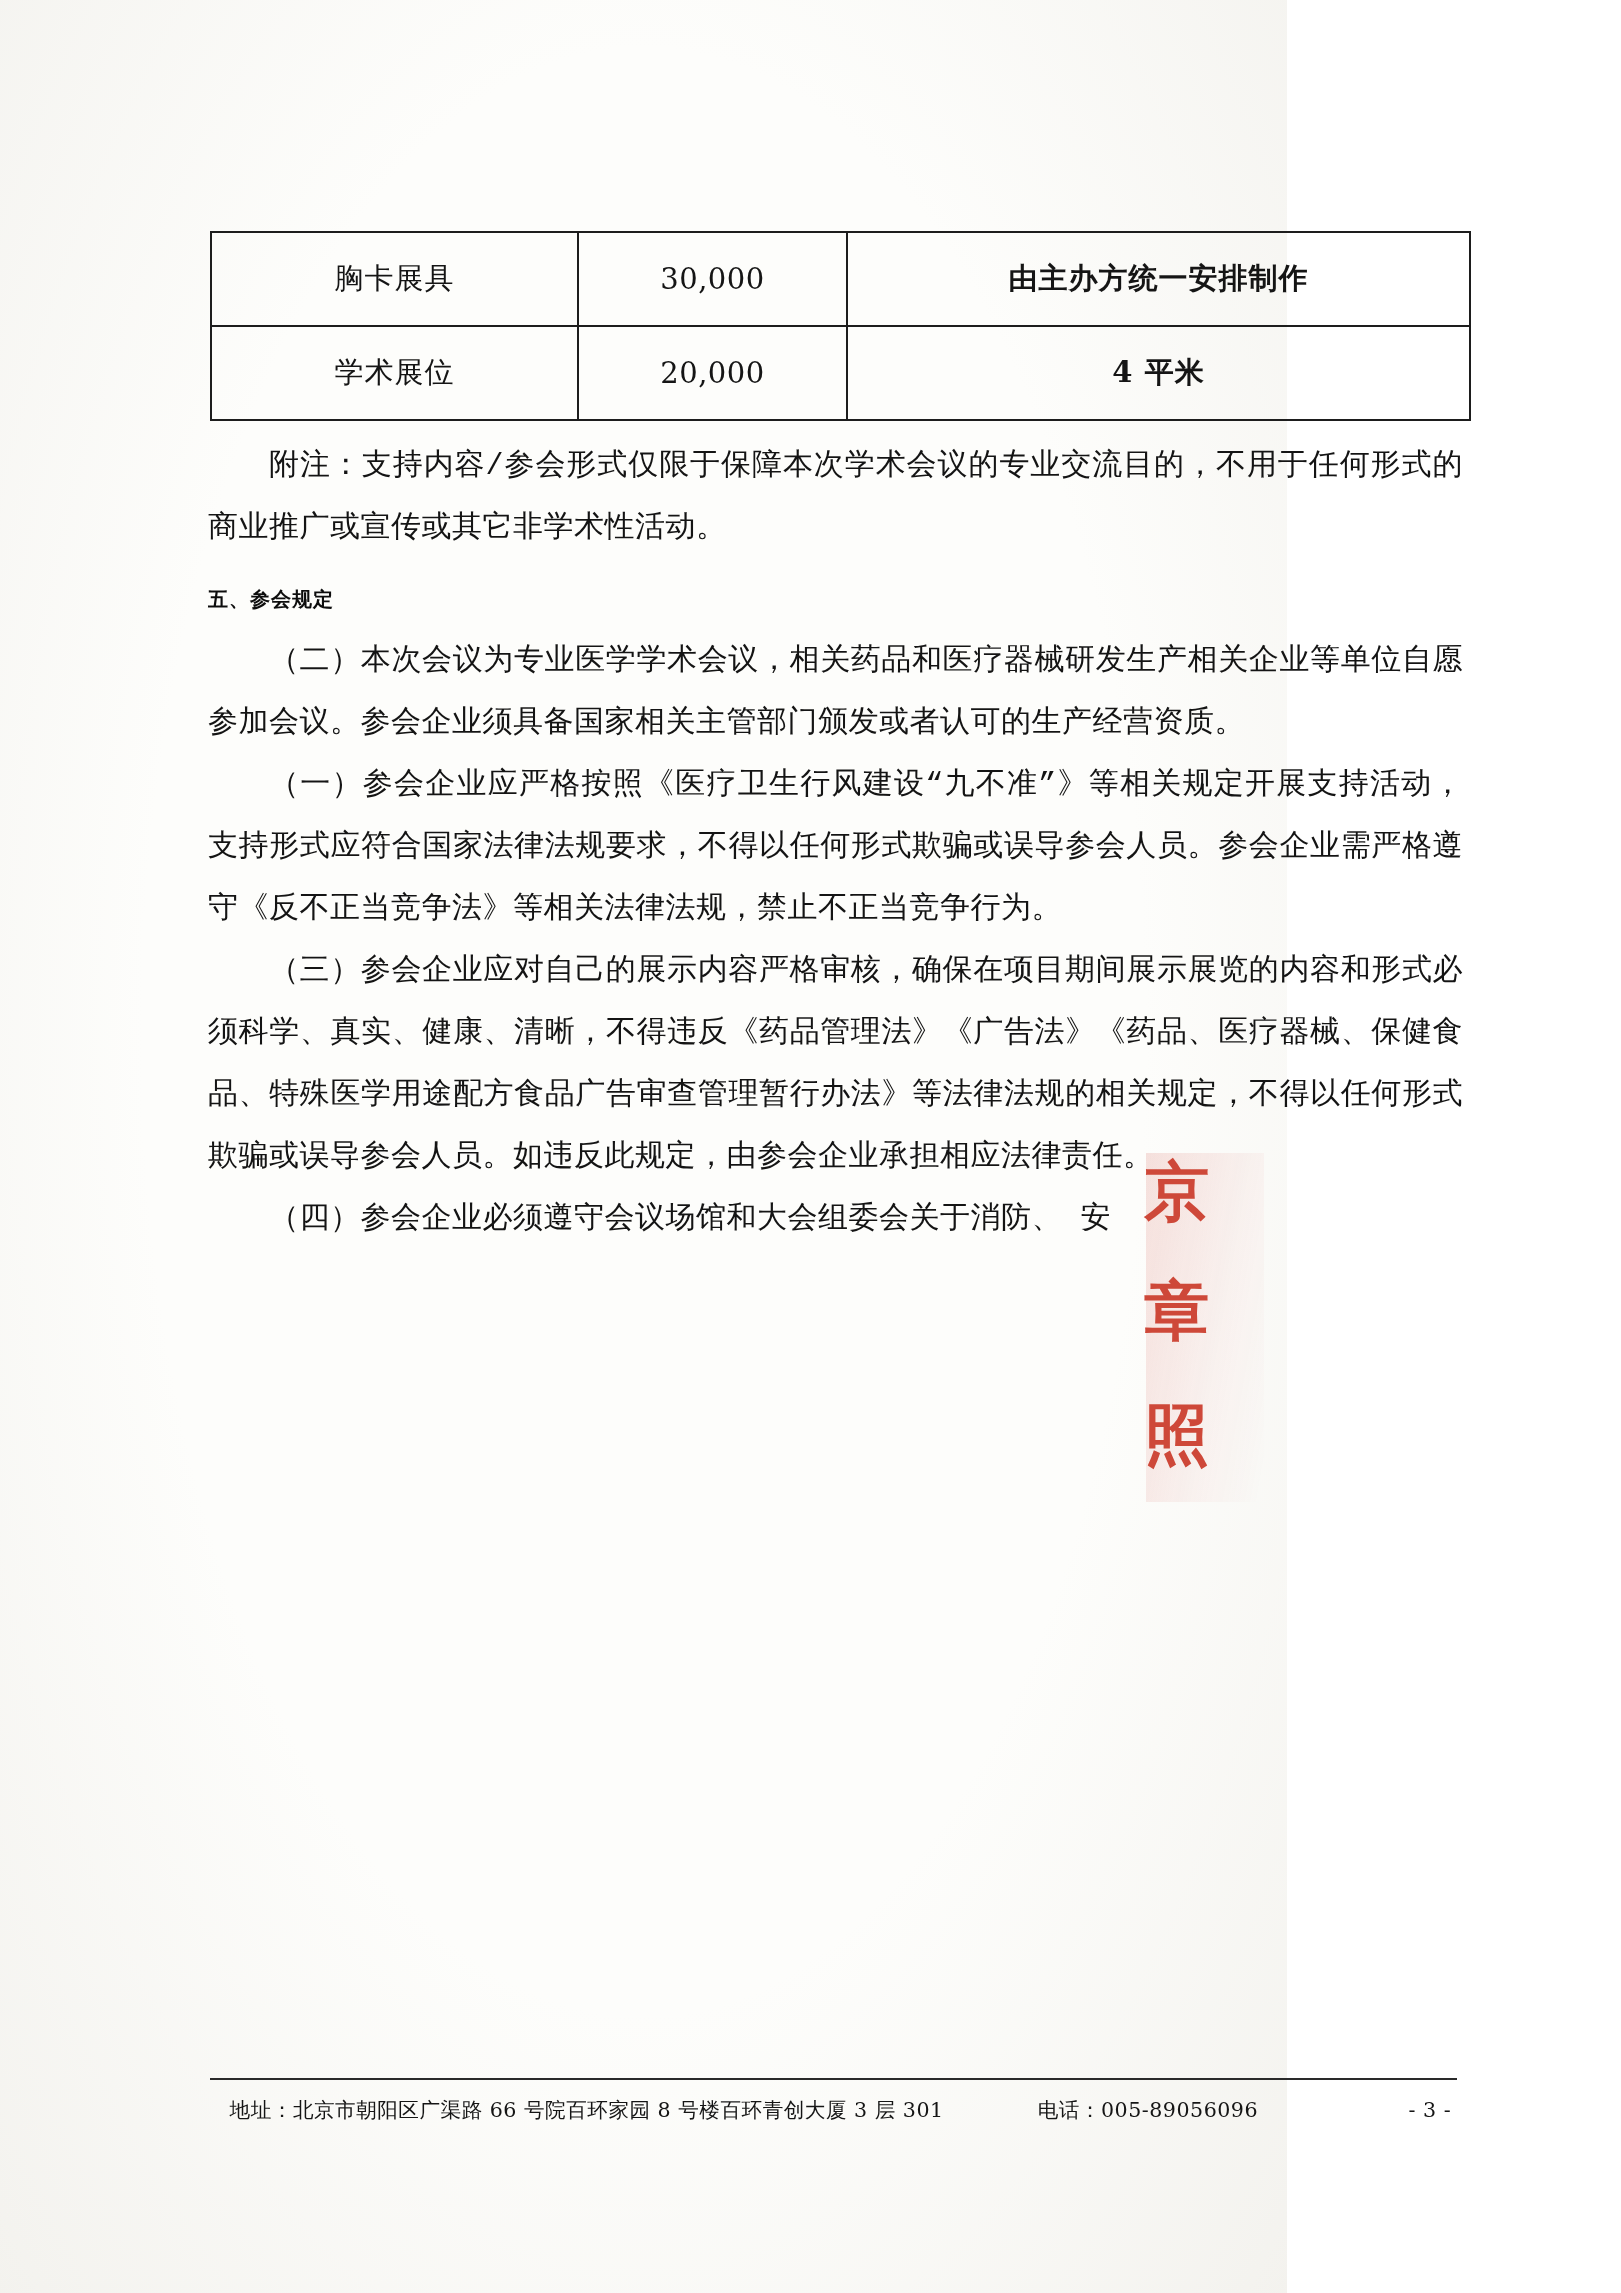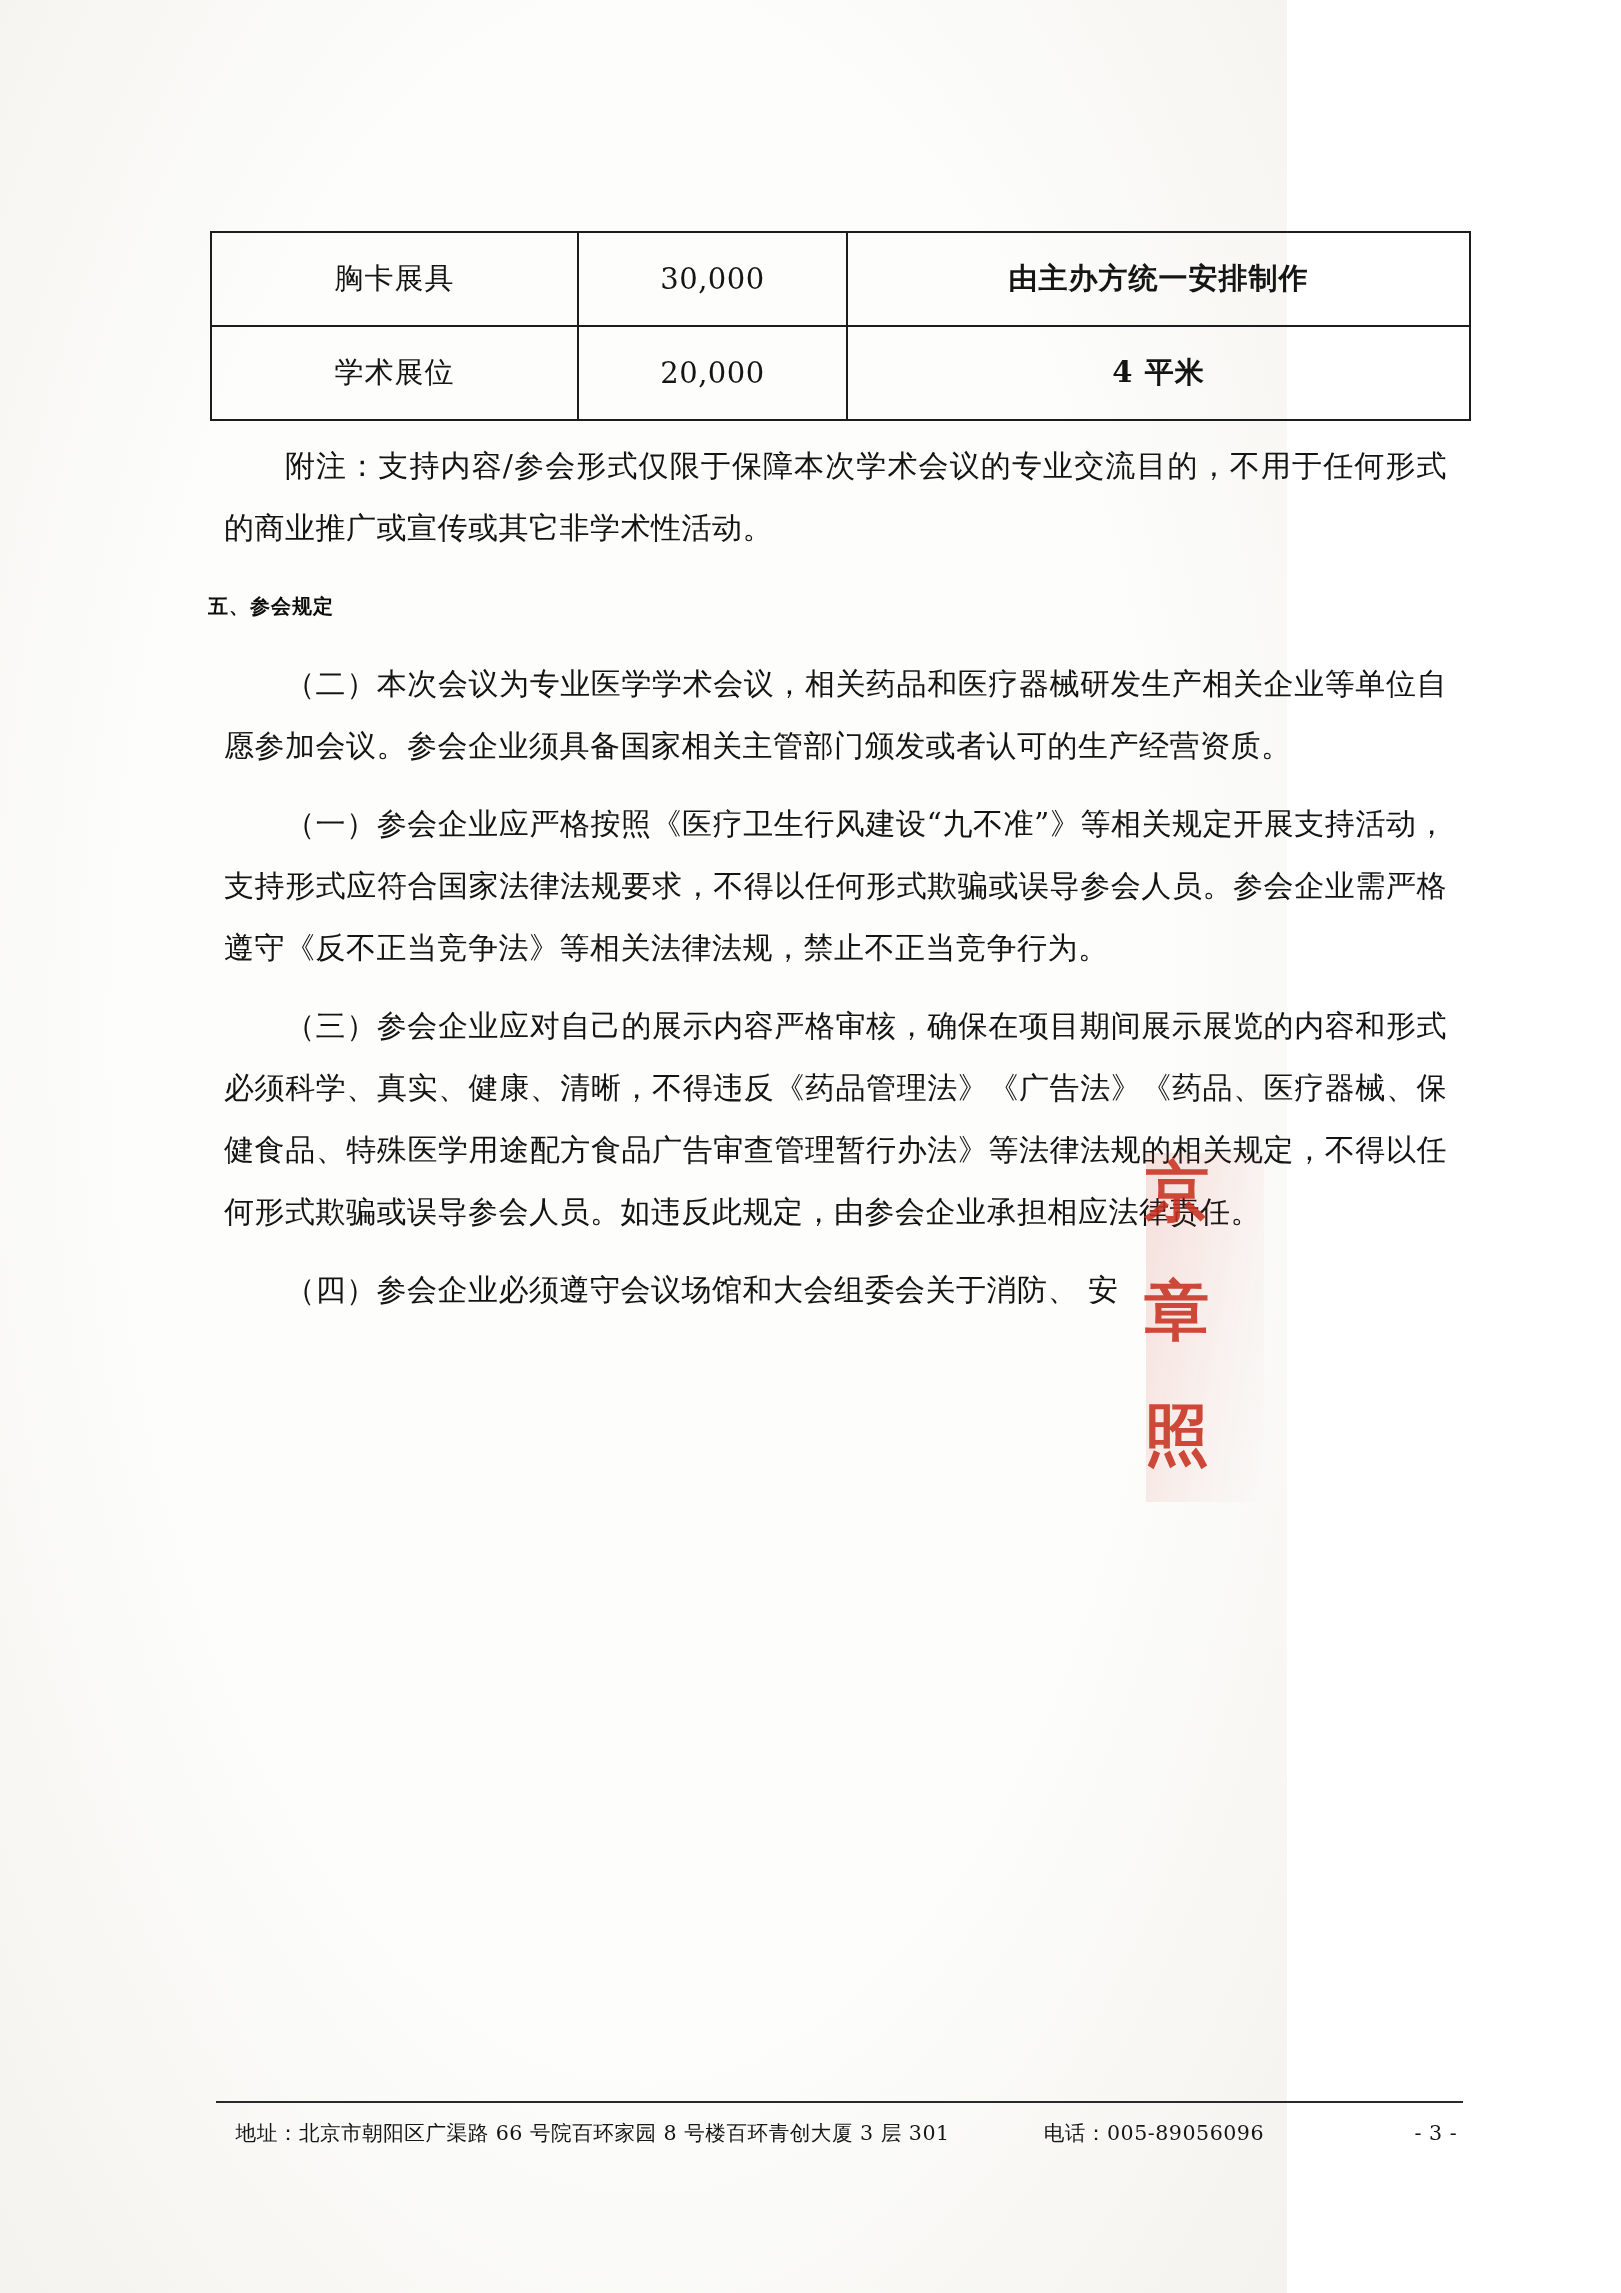--- a/index.html
+++ b/index.html
@@ -57,44 +57,44 @@
   table.fee-table td.col-item { width: 363px; }
   table.fee-table td.col-amount { width: 265px; letter-spacing: 0.5px; }
   table.fee-table td.col-note { width: 619px; font-weight: bold; }
 
   
   .para {
     font-size: 30px;
     line-height: 62px;
     text-align: justify;
     text-justify: inter-ideograph;
-    margin: 16px;
+    margin: 0;
     letter-spacing: 0.5px;
     color: #141414;
+    font-family: Liberation Mono, monospace;
   }
   .para.indent { text-indent: 61px; }
   .block { margin-top: 13.7px; }
 
   h2.section-heading {
     font-size: 20px;
     line-height: 62px;
     font-weight: bold;
     margin: 9.8px 0 0 0;
     letter-spacing: 1px;
     color: #0d0d0d;
     font-family: "DejaVu Sans", "Liberation Sans", sans-serif;
   }
 
   
   .footer {
     position: absolute;
-    left: 216px;
+    left: 210px;
     top: 2078px;
     width: 1247px;
-    margin-top: 23px;
   }
   .footer-rule {
     border: none;
     border-top: 2px solid #2a2a2a;
     margin: 0 0 15.7px 0;
   }
   .footer-row {
     display: flex;
     align-items: baseline;
     font-size: 20.6px;

